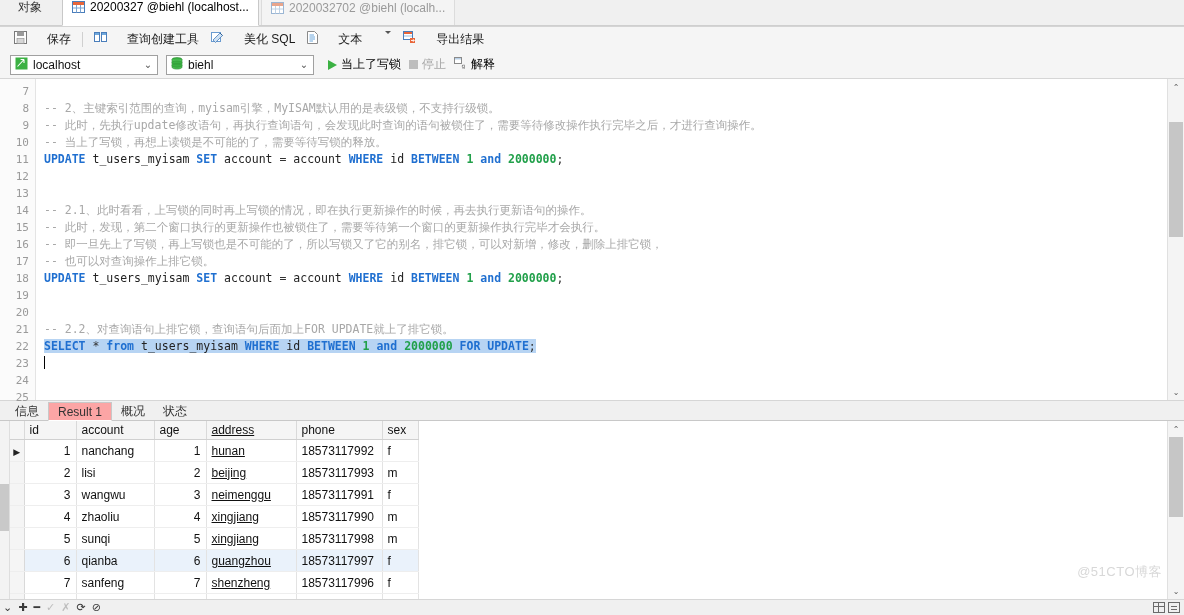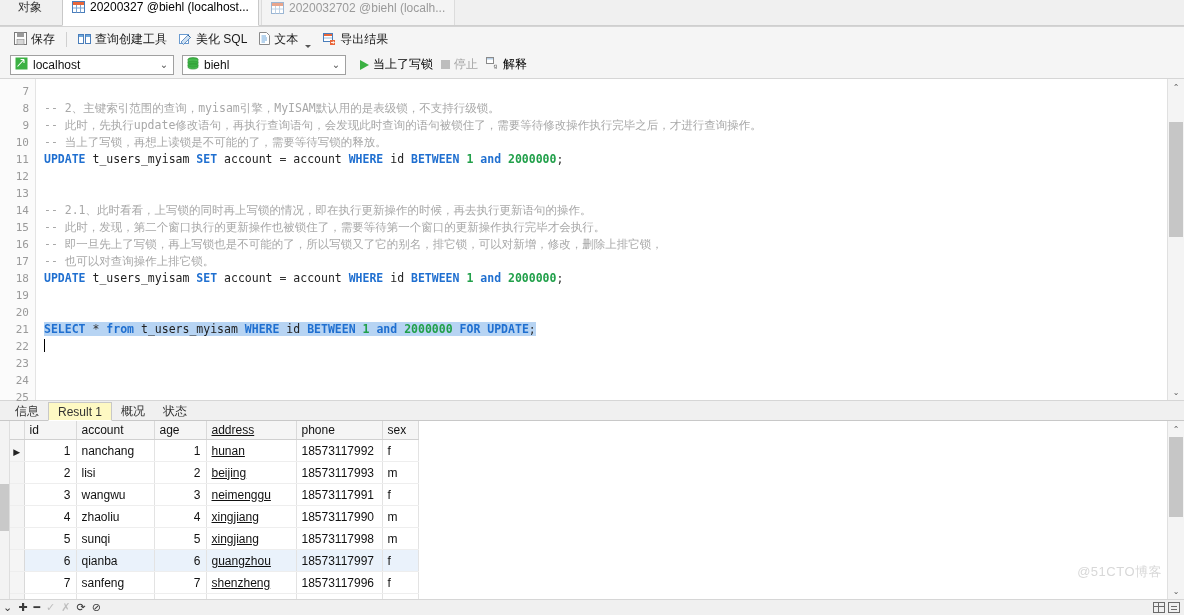--- a/index.html
+++ b/index.html
@@ -70,21 +70,21 @@
   .toolbar {
     height: 24px;
     background: #f5f5f5;
     display: flex;
     align-items: center;
     padding-left: 8px;
     gap: 0px;
     border-bottom: none;
   }
   .tbtn {
-    display: flex; align-items: flex-end; gap: 4px;
+    display: flex; align-items: flex-start; gap: 20px;
     padding: 2px 6px;
     font-size: 12px;
     color: #1a1a1a;
     white-space: nowrap;
     cursor: default;
   }
   .tsep { width:1px; height:15px; background:#d0d0d0; margin: 0 5px; }
   .caret-mini {
     width:0;height:0;border-left:3px solid transparent;border-right:3px solid transparent;
     border-top:3.5px solid #555; margin-left:3px;
@@ -94,21 +94,21 @@
   .toolbar2 {
     height: 28px;
     background: #f5f5f5;
     display: flex;
     align-items: center;
     padding-left: 10px;
     gap: 8px;
     border-bottom: 1px solid #d6d6d6;
   }
   .combo {
-    width: 164px;
+    width: 148px;
     height: 20px;
     background: #fff;
     border: 1px solid #a0a0a0;
     display: flex; align-items: center;
     padding: 0 2px 0 4px;
     position: relative;
     font-size: 12px;
     cursor: default;
   }
   .combo .lbl { flex: 1; padding-left: 5px; color:#111; overflow:hidden; white-space:nowrap;}
@@ -195,21 +195,21 @@
     height: 19px;
     display:flex;align-items:center;
     padding: 0 9px;
     font-size: 12px;
     color: #333;
     cursor:default;
     position:relative;
     white-space:nowrap;
   }
   .rtab.active {
-    background:#fef9c3;
+    background:#fca5a5;
     border:1px solid #c8c8c8;
     border-bottom:1px solid #fff;
     z-index:2;
   }
 
   
   .grid-wrap {
     flex: 1;
     background: #fff;
     display: flex;
@@ -469,20 +469,21 @@
         <div class="ln"><span class="kw">UPDATE</span><span class="plain"> t_users_myisam </span><span class="kw">SET</span><span class="plain"> account </span><span class="op">=</span><span class="plain"> account </span><span class="kw">WHERE</span><span class="plain"> id </span><span class="kw">BETWEEN</span><span class="plain"> </span><span class="num">1</span><span class="plain"> </span><span class="kw">and</span><span class="plain"> </span><span class="num">2000000</span><span class="op">;</span></div>
         <div class="ln"></div>
         <div class="ln"></div>
         <div class="ln"><span class="cmt">-- 2.1、此时看看，上写锁的同时再上写锁的情况，即在执行更新操作的时候，再去执行更新语句的操作。</span></div>
         <div class="ln"><span class="cmt">-- 此时，发现，第二个窗口执行的更新操作也被锁住了，需要等待第一个窗口的更新操作执行完毕才会执行。</span></div>
         <div class="ln"><span class="cmt">-- 即一旦先上了写锁，再上写锁也是不可能的了，所以写锁又了它的别名，排它锁，可以对新增，修改，删除上排它锁，</span></div>
         <div class="ln"><span class="cmt">-- 也可以对查询操作上排它锁。</span></div>
         <div class="ln"><span class="kw">UPDATE</span><span class="plain"> t_users_myisam </span><span class="kw">SET</span><span class="plain"> account </span><span class="op">=</span><span class="plain"> account </span><span class="kw">WHERE</span><span class="plain"> id </span><span class="kw">BETWEEN</span><span class="plain"> </span><span class="num">1</span><span class="plain"> </span><span class="kw">and</span><span class="plain"> </span><span class="num">2000000</span><span class="op">;</span></div>
         <div class="ln"></div>
         <div class="ln"></div>
+        <div class="ln"><span class="cmt">-- 2.2、对查询语句上排它锁，查询语句后面加上FOR UPDATE就上了排它锁。</span></div>
         <div class="ln"><span class="sel"><span class="kw">SELECT</span><span class="op"> * </span><span class="kw">from</span><span class="plain"> t_users_myisam </span><span class="kw">WHERE</span><span class="plain"> id </span><span class="kw">BETWEEN</span><span class="plain"> </span><span class="num">1</span><span class="plain"> </span><span class="kw">and</span><span class="plain"> </span><span class="num">2000000</span><span class="plain"> </span><span class="kw">FOR</span><span class="plain"> </span><span class="kw">UPDATE</span><span class="op">;</span></span></div>
         <div class="ln"><span class="caret-txt"></span></div>
         <div class="ln"></div>
         <div class="ln"></div>
       </div>
     <div class="vscroll">
       <div class="arw">⌃</div>
       <div class="thumb" style="top:43px;height:115px;"></div>
       <div class="arw bot">⌄</div>
     </div>

